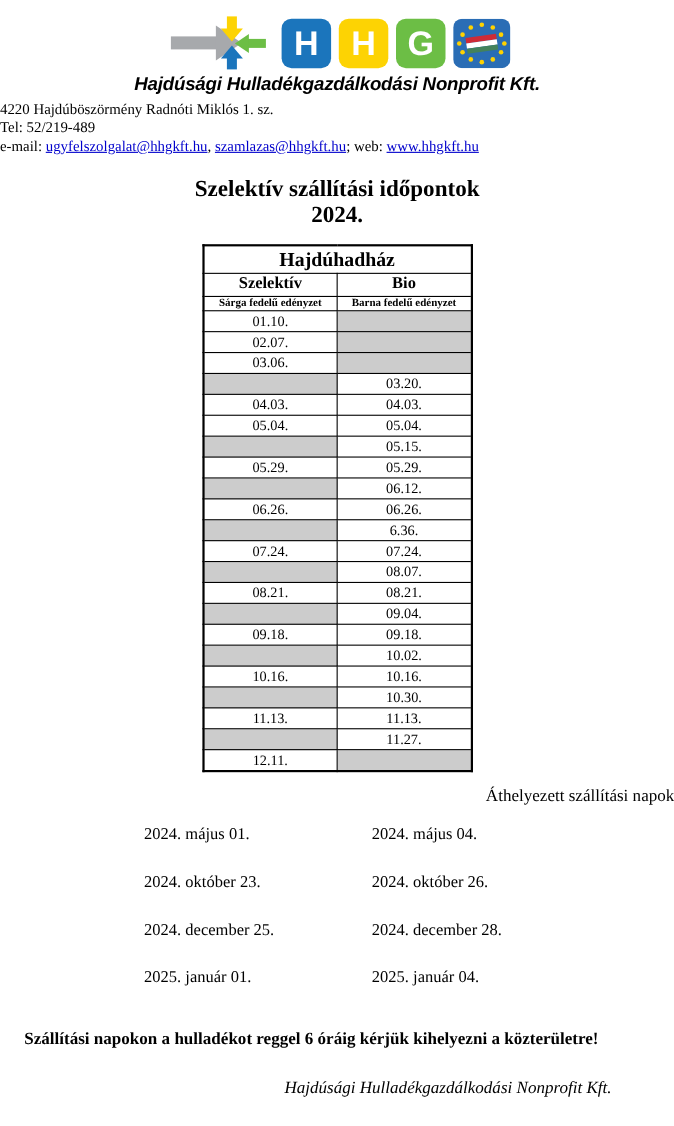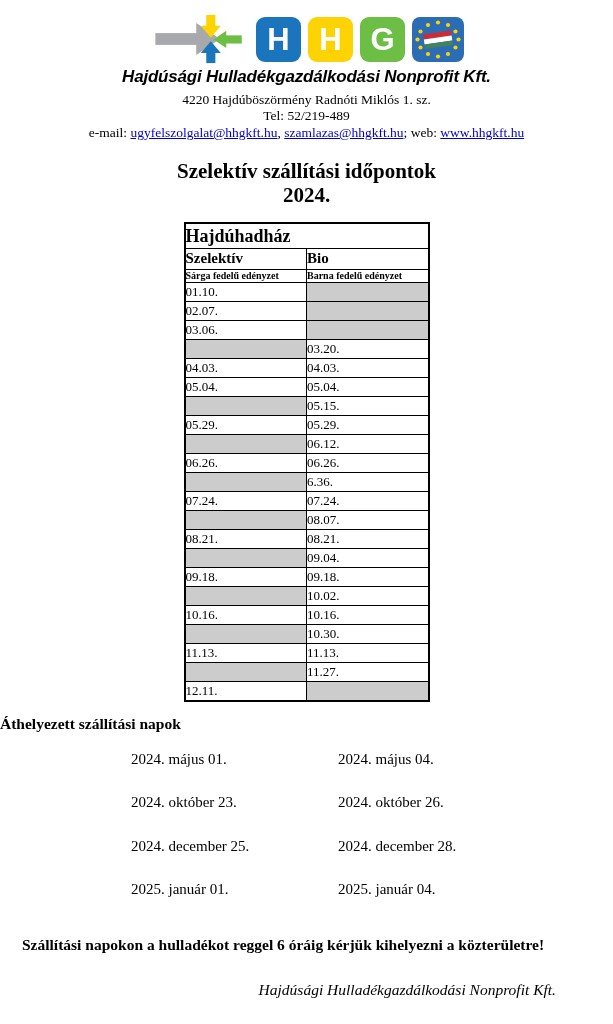--- a/index.html
+++ b/index.html
@@ -23,37 +23,37 @@
     font-weight: bold; font-size: 31px; line-height: 1;
   }
   .eu-block { width: 52px; height: 45px; }
   .company-name {
     text-align: center; font-family: "Liberation Sans", sans-serif;
     font-weight: bold; font-style: italic; font-size: 17px;
     margin-top: 3px; letter-spacing: -0.2px;
   }
 
   
-  .contact { text-align: center; font-size: 13.5px; line-height: 1.22; margin-top: 5px; }
+  .contact { text-align: left; font-size: 13.5px; line-height: 1.22; margin-top: 5px; }
   .contact a { color: #0000cc; }
 
   
   .doc-title { text-align: center; font-weight: bold; font-size: 21px; line-height: 1.12; margin-top: 19px; }
 
   
   table.schedule { border-collapse: collapse; margin: 15px auto 0; border: 2px solid #000; }
-  table.schedule th, table.schedule td { border: 1px solid #000; text-align: left; padding: 0; }
+  table.schedule th, table.schedule td { border: 1px solid #000; text-align: center; padding: 0; }
   .city-row th { font-size: 18px; height: 25px; font-weight: bold; }
   .type-row th { font-size: 15px; height: 21px; width: 122px; font-weight: bold; }
   .sub-row th { font-size: 10px; line-height: 1.25; padding: 2px 14px 3px; font-weight: bold; vertical-align: top; }
   .data-row td { font-size: 13px; height: 19px; }
   td.gray { background: #cccccc; }
 
   
-  .moved-heading { text-align: left; font-weight: bold; font-size: 15.5px; margin-top: 13px; }
+  .moved-heading { text-align: right; font-weight: normal; font-size: 15.5px; margin-top: 13px; }
   .moved-grid {
     display: grid; grid-template-columns: 207px auto;
     margin: 17px 0 0 131px; row-gap: 24px; font-size: 15px; line-height: 1.3;
   }
 
   
   .notice { text-align: left; font-weight: bold; font-size: 15.5px; margin-top: 36px; padding: 0 22px; }
   .signature { text-align: right; font-style: italic; font-size: 15.5px; margin-top: 27px; padding-right: 57px; }
 </style>
 </head>

